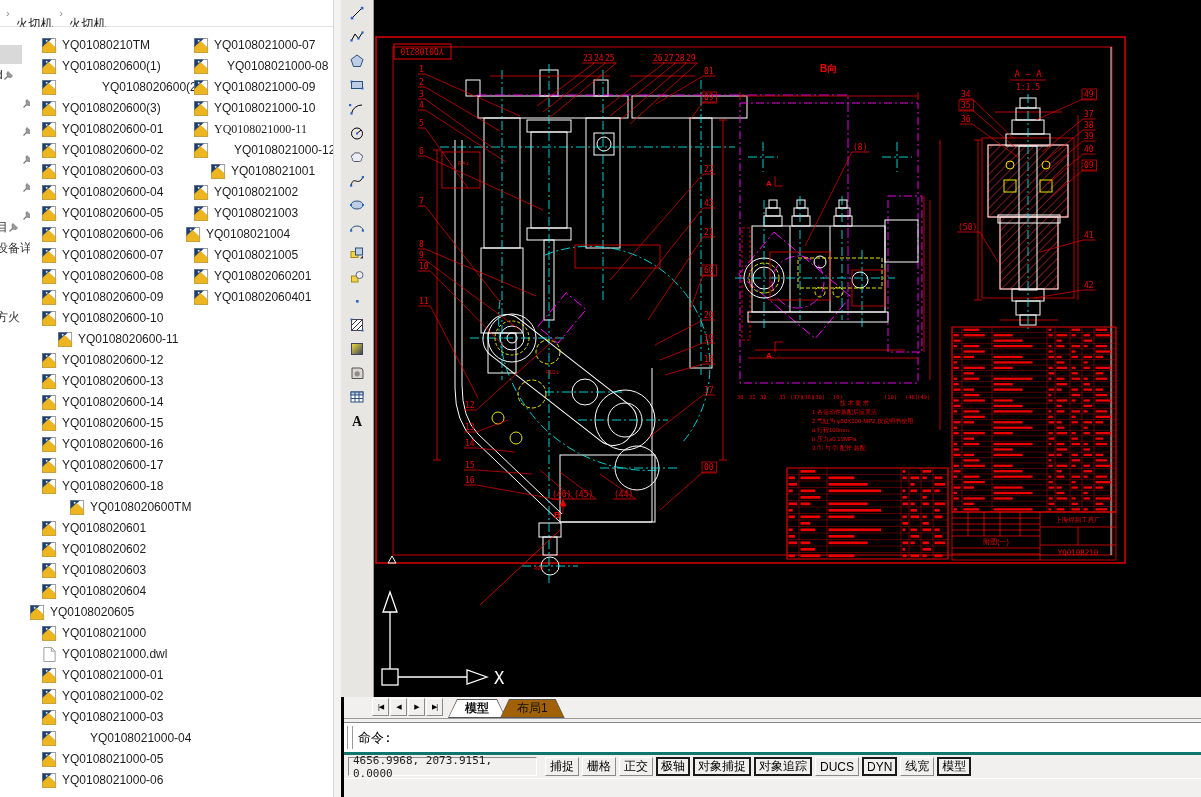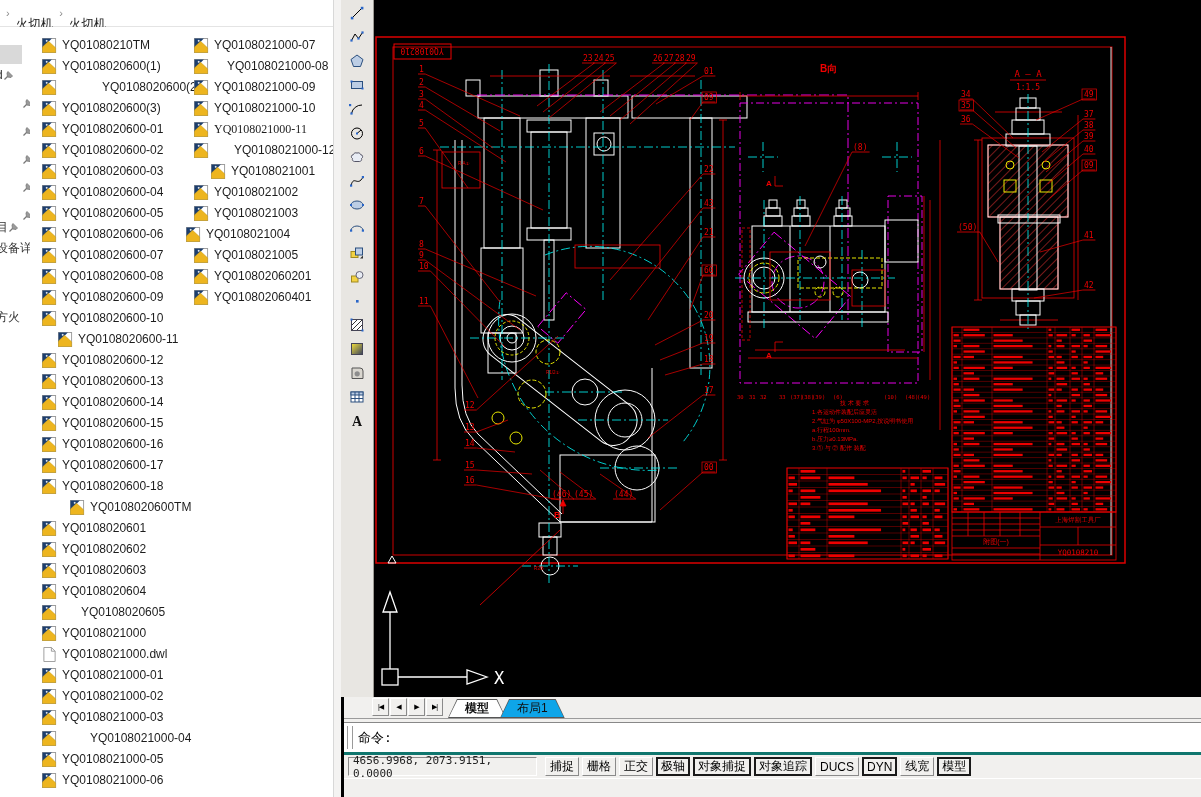--- a/index.html
+++ b/index.html
@@ -30,21 +30,21 @@
   
   #canvas{position:absolute;left:372px;top:0;width:829px;height:697px;background:#000;}
 
   
   #bottomui{position:absolute;left:344px;top:697px;width:861px;height:100px;background:#f1f0ee;z-index:2;}
   #tabrow{position:absolute;left:0;top:0;width:861px;height:21px;background:#f1f0ee;display:flex;align-items:flex-end;}
   .tnav{width:15px;height:16px;margin:0 1px 2px 0;background:#f1f0ee;border:1px solid;border-color:#fff #8a8a8a #8a8a8a #fff;
     font-size:7px;display:flex;align-items:center;justify-content:center;color:#000;letter-spacing:-1px;}
   #tabs{display:flex;margin-left:4px;}
   .tab{height:18px;margin-right:-6px;clip-path:polygon(9px 0,calc(100% - 9px) 0,100% 100%,0 100%);background:#555;padding:1px 1px 0 1px;}
-  .tab-in{height:17px;clip-path:polygon(8.4px 0,calc(100% - 8.4px) 0,100% 100%,0 100%);background:#0ea5e9;
+  .tab-in{height:17px;clip-path:polygon(8.4px 0,calc(100% - 8.4px) 0,100% 100%,0 100%);background:#a16207;
     display:flex;align-items:center;padding:0 16px;font-size:12px;color:#111;}
   .tab.active .tab-in{background:#fff;font-weight:bold;}
   #cmddivider{position:absolute;left:0;top:21px;width:861px;height:4px;background:#f1f0ee;border-top:1px solid #9b9b9b;border-bottom:1px solid #fff;}
   #cmdwin{position:absolute;left:0;top:25px;width:861px;height:29px;background:#fff;border-top:1px solid #888;border-bottom:5px solid #0f766e;display:flex;align-items:center;}
   #cmdgrip{width:4px;height:23px;margin-left:3px;border-left:1px solid #9a9a9a;border-right:1px solid #9a9a9a;}
   #cmdtext{font-family:"DejaVu Sans Mono",monospace;font-size:13px;color:#000;margin-left:5px;}
   #statusbar{position:absolute;left:0;top:58px;width:861px;height:23px;background:#f1f0ee;display:flex;align-items:center;}
   #coords{width:183px;height:17px;margin-left:4px;border:1px solid;border-color:#8a8a8a #fff #fff #8a8a8a;
     font-family:"DejaVu Sans Mono",monospace;font-size:11px;color:#222;display:flex;align-items:center;padding-left:4px;background:#f1f0ee;}
   #sbtns{display:flex;margin-left:8px;gap:3px;align-items:center;}
@@ -360,21 +360,21 @@
         </div>
         <div class="file-row" style="left: 12px; top: 555px;">
           <span class="fic"><svg width="15" height="15" viewBox="0 0 16 16">
               <rect x="0.5" y="0.5" width="14" height="15" fill="#fff" stroke="#9a9a9a"></rect>
               <path d="M0.5,0.5 h10 l-10,10 z" fill="#1c3e6e"></path>
               <path d="M4,3 h2 M5,2 v2 M8.5,5.5 h2 M9.5,4.5 v2" stroke="#fff" stroke-width="0.9"></path>
               <path d="M0.5,15.5 V9.5 L7,3.5 L14.5,10.5 V15.5 Z" fill="#edb51f" stroke="#c79a10" stroke-width="0.5"></path>
             </svg></span>
           <span class="fname">YQ0108020604</span>
         </div>
-        <div class="file-row" style="left: 12px; top: 576px; gap: 19px;">
+        <div class="file-row" style="left: 0; top: 576px;">
           <span class="fic"><svg width="15" height="15" viewBox="0 0 16 16">
               <rect x="0.5" y="0.5" width="14" height="15" fill="#fff" stroke="#9a9a9a"></rect>
               <path d="M0.5,0.5 h10 l-10,10 z" fill="#1c3e6e"></path>
               <path d="M4,3 h2 M5,2 v2 M8.5,5.5 h2 M9.5,4.5 v2" stroke="#fff" stroke-width="0.9"></path>
               <path d="M0.5,15.5 V9.5 L7,3.5 L14.5,10.5 V15.5 Z" fill="#edb51f" stroke="#c79a10" stroke-width="0.5"></path>
             </svg></span>
           <span class="fname">YQ0108020605</span>
         </div>
         <div class="file-row" style="left: 12px; top: 597px;">
           <span class="fic"><svg width="15" height="15" viewBox="0 0 16 16">

